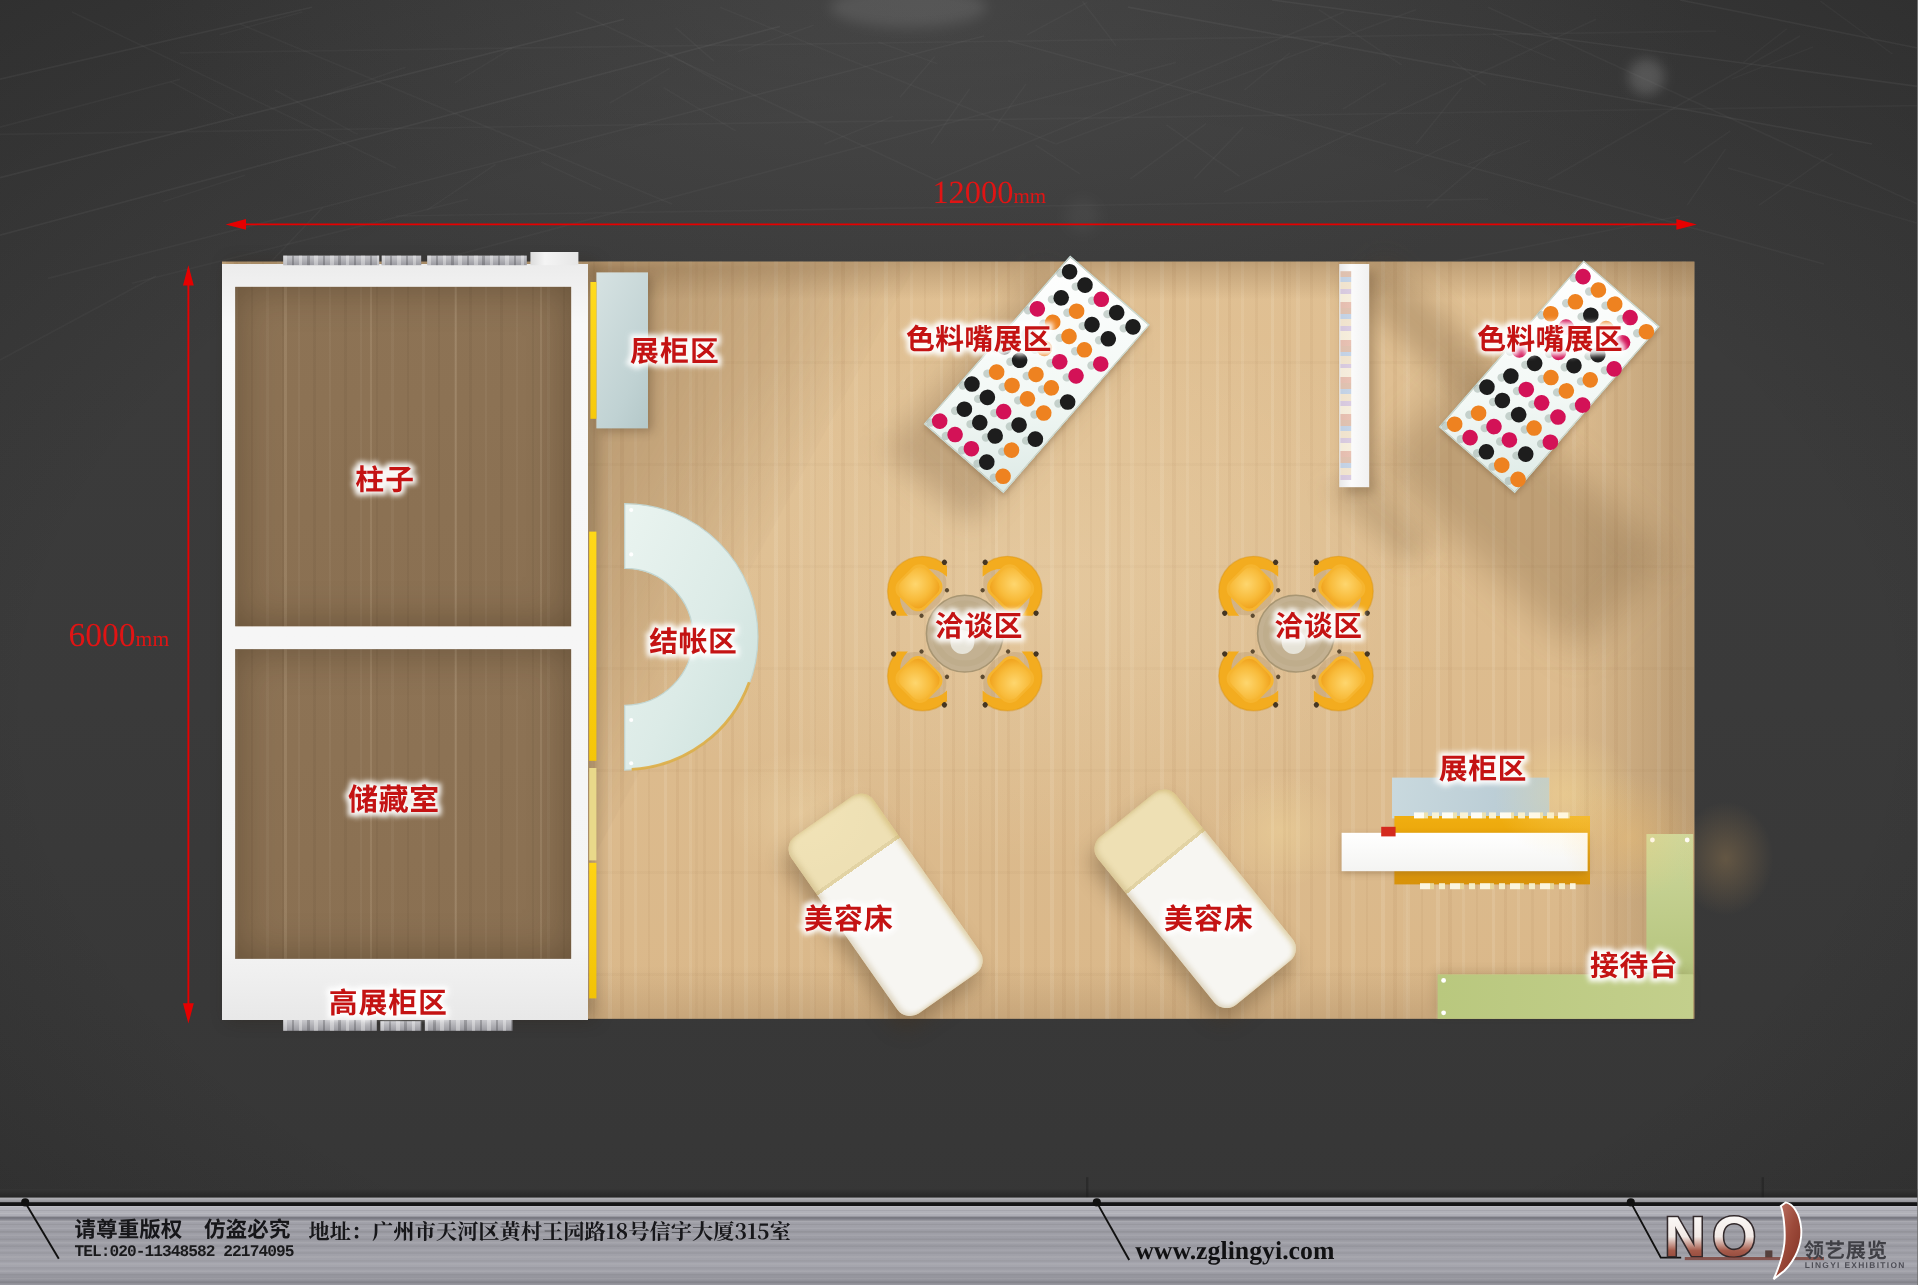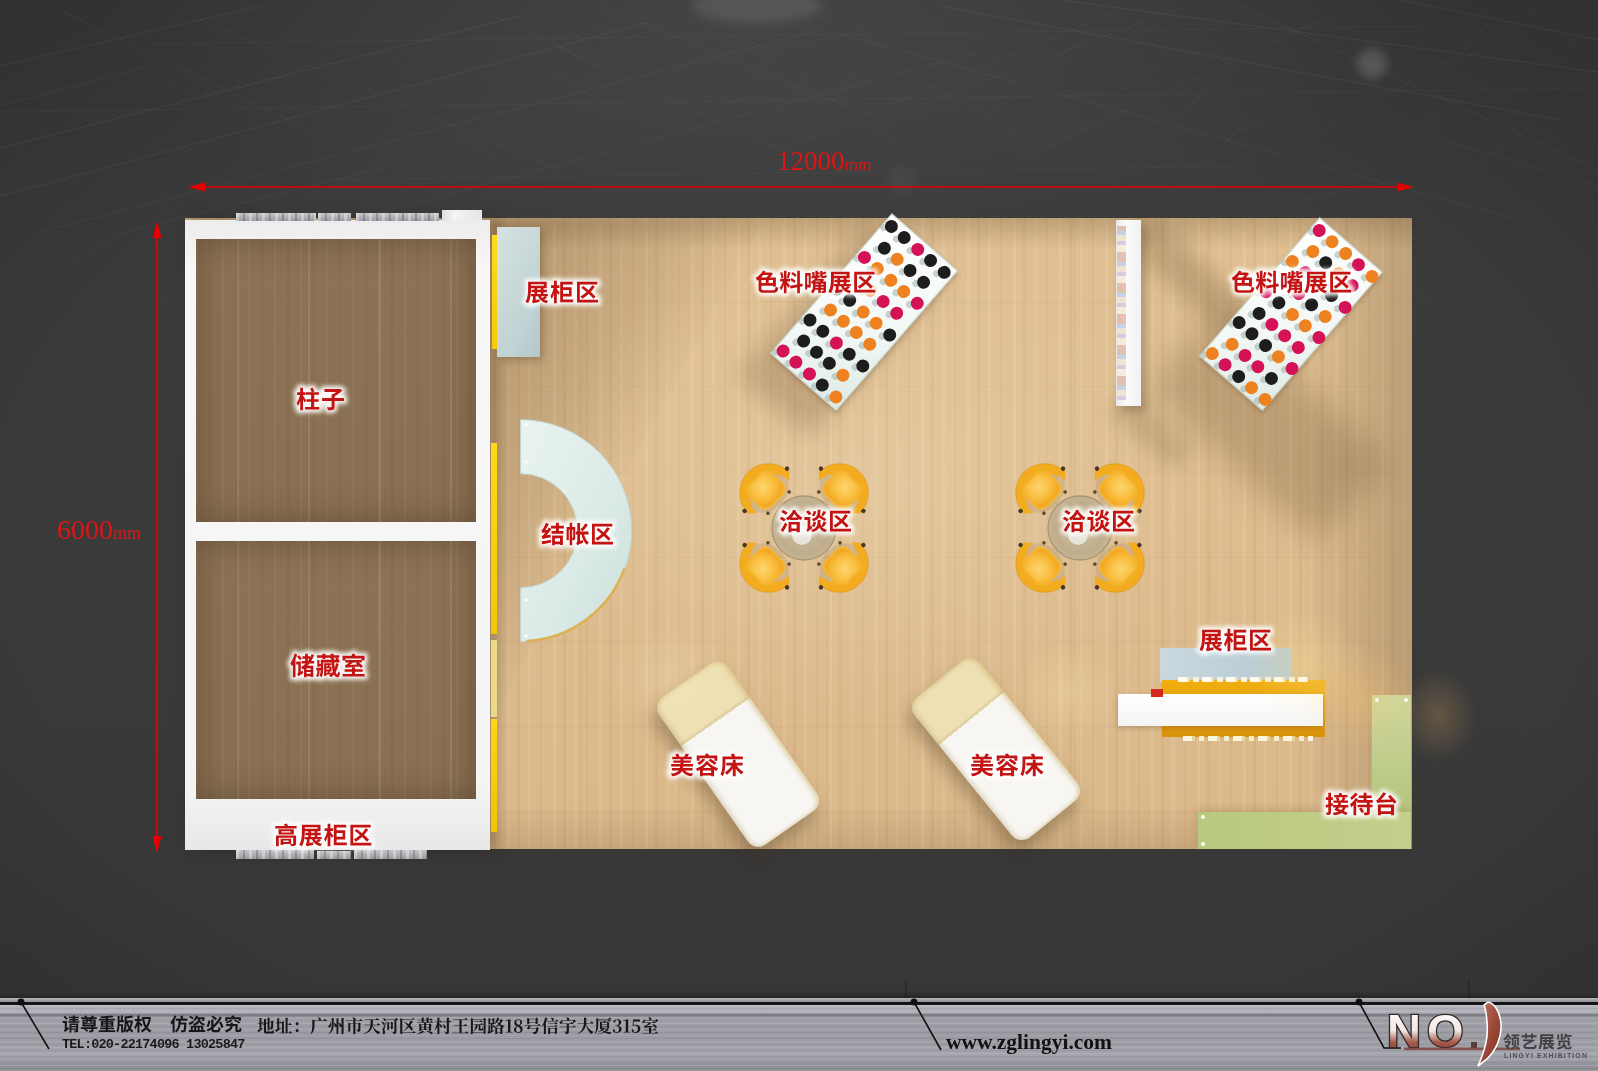--- a/index.html
+++ b/index.html
@@ -525,21 +525,21 @@
 <circle cx="914" cy="12" r="3.4" fill="#101010"></circle>
       <line x1="914" y1="12" x2="941" y2="60" stroke="#101010" stroke-width="1.6"></line>
 <circle cx="1359" cy="12" r="3.4" fill="#101010"></circle>
       <path d="M1359,12 L1384,58 L1401,58" stroke="#101010" stroke-width="1.6" fill="none"></path>
 </svg>
 
 <svg style="position:absolute;left:54.0px;top:1007.2px;overflow:visible" width="196" height="35">
       <path transform="translate(8.0,23.8)" d="M1.5 -13.7C2.4 -12.8 3.7 -11.6 4.3 -10.8L5.7 -12.3C5.1 -13.1 3.8 -14.2 2.8 -15.0ZM0.6 -9.7V-7.7H2.8V-2.1C2.8 -1.3 2.3 -0.6 1.9 -0.4C2.2 0.0 2.8 0.9 3.0 1.4C3.3 1.0 3.9 0.5 7.1 -2.1C6.9 -2.5 6.6 -3.3 6.4 -3.9L4.9 -2.7V-9.7ZM9.4 -3.5H14.1V-2.4H9.4ZM9.4 -4.9V-5.8H14.1V-4.9ZM10.7 -15.3V-14.1H6.8V-12.5H10.7V-11.8H7.3V-10.3H10.7V-9.6H6.2V-8.0H17.4V-9.6H12.9V-10.3H16.3V-11.8H12.9V-12.5H16.9V-14.1H12.9V-15.3ZM7.5 -7.3V1.6H9.4V-1.0H14.1V-0.5C14.1 -0.3 14.1 -0.2 13.8 -0.2C13.6 -0.2 12.7 -0.2 12.0 -0.2C12.2 0.3 12.5 1.1 12.6 1.6C13.8 1.6 14.7 1.6 15.4 1.3C16.0 1.0 16.2 0.5 16.2 -0.4V-7.3Z M29.9 -15.3C29.7 -14.8 29.3 -14.1 28.9 -13.5H24.6L25.2 -13.7C24.9 -14.2 24.4 -14.9 23.9 -15.4L22.1 -14.7C22.4 -14.3 22.8 -13.9 23.0 -13.5H19.1V-11.8H24.5V-11.2H20.5V-4.4H29.3V-3.6H18.8V-1.9H22.6L21.9 -1.2C22.9 -0.6 24.2 0.4 24.8 1.1L26.2 -0.3C25.7 -0.8 24.9 -1.4 24.1 -1.9H29.3V-0.6C29.3 -0.3 29.2 -0.3 29.0 -0.3C28.7 -0.3 27.7 -0.3 26.8 -0.3C27.1 0.2 27.4 1.0 27.5 1.6C28.8 1.6 29.8 1.6 30.5 1.3C31.3 1.0 31.5 0.5 31.5 -0.5V-1.9H35.3V-3.6H31.5V-4.4H33.7V-11.2H29.3V-11.8H34.8V-13.5H31.1L32.1 -14.7ZM27.5 -11.8V-11.2H26.3V-11.8ZM31.6 -6.3V-5.7H22.5V-6.3ZM31.6 -7.5H23.8C25.5 -8.0 26.1 -8.9 26.3 -9.9H27.5V-9.6C27.5 -8.4 27.9 -8.0 29.5 -8.0C29.9 -8.0 31.1 -8.0 31.4 -8.0H31.6ZM22.5 -7.5V-8.7C22.8 -8.4 23.2 -7.8 23.4 -7.5ZM29.3 -9.9H31.6V-9.3C31.6 -9.2 31.5 -9.1 31.2 -9.1C31.0 -9.1 30.0 -9.1 29.8 -9.1C29.4 -9.1 29.3 -9.2 29.3 -9.6ZM22.5 -9.9H24.5C24.3 -9.3 23.9 -8.9 22.5 -8.7Z M38.8 -9.7V-4.0H43.8V-3.2H38.2V-1.5H43.8V-0.6H36.8V1.1H53.2V-0.6H46.0V-1.5H52.1V-3.2H46.0V-4.0H51.4V-9.7H46.0V-10.4H53.1V-12.1H46.0V-13.0C48.0 -13.2 49.9 -13.4 51.4 -13.6L50.4 -15.3C47.4 -14.8 42.5 -14.5 38.3 -14.4C38.5 -14.0 38.7 -13.2 38.7 -12.7C40.3 -12.7 42.1 -12.8 43.8 -12.9V-12.1H36.9V-10.4H43.8V-9.7ZM40.9 -6.2H43.8V-5.4H40.9ZM46.0 -6.2H49.2V-5.4H46.0ZM40.9 -8.3H43.8V-7.5H40.9ZM46.0 -8.3H49.2V-7.5H46.0Z M55.6 -14.8V-7.8C55.6 -5.3 55.5 -1.8 54.4 0.4C54.9 0.6 55.6 1.3 55.9 1.7C57.0 0.0 57.3 -2.4 57.5 -4.7H59.1V1.6H61.1V-6.6H57.6L57.6 -7.8V-8.6H62.0V-10.5H60.8V-15.3H58.8V-10.5H57.6V-14.8ZM68.8 -8.4C68.5 -6.9 68.1 -5.6 67.5 -4.4C66.9 -5.6 66.5 -6.9 66.1 -8.4ZM62.6 -14.2V-8.2C62.6 -5.6 62.4 -1.8 61.1 0.6C61.6 0.8 62.4 1.4 62.8 1.8C63.1 1.3 63.4 0.7 63.6 0.1C64.0 0.5 64.5 1.2 64.7 1.7C65.8 1.1 66.8 0.3 67.6 -0.6C68.3 0.3 69.1 1.1 70.0 1.7C70.4 1.1 71.0 0.3 71.5 -0.0C70.5 -0.6 69.6 -1.4 68.8 -2.4C69.9 -4.4 70.7 -6.9 71.0 -10.1L69.8 -10.4L69.4 -10.3H64.6V-12.5C66.9 -12.6 69.4 -12.9 71.3 -13.3L70.1 -15.2C68.2 -14.7 65.2 -14.4 62.6 -14.2ZM66.4 -2.5C65.6 -1.5 64.7 -0.8 63.7 -0.2C64.4 -2.4 64.6 -5.1 64.6 -7.4C65.1 -5.6 65.6 -4.0 66.4 -2.5Z M86.7 -11.7C86.2 -9.2 85.4 -7.0 84.3 -5.2C83.3 -6.9 82.7 -9.1 82.2 -11.7ZM87.3 -13.8 86.9 -13.8H79.8V-11.7H80.7L80.2 -11.6C80.8 -8.1 81.6 -5.5 82.9 -3.3C81.7 -2.0 80.3 -0.9 78.6 -0.2C79.1 0.2 79.7 1.0 80.0 1.6C81.6 0.8 83.0 -0.3 84.2 -1.5C85.2 -0.3 86.4 0.7 87.9 1.7C88.3 1.0 88.9 0.3 89.5 -0.1C87.9 -1.1 86.6 -2.1 85.6 -3.3C87.3 -5.8 88.5 -9.1 89.0 -13.4L87.6 -13.9ZM75.4 -15.3V-11.7H72.7V-9.7H75.0C74.4 -7.5 73.4 -5.0 72.2 -3.6C72.5 -3.0 73.1 -2.0 73.4 -1.3C74.1 -2.4 74.8 -3.9 75.4 -5.6V1.6H77.5V-6.5C78.2 -5.6 78.9 -4.7 79.3 -4.0L80.6 -6.0C80.2 -6.5 78.2 -8.3 77.5 -8.8V-9.7H79.7V-11.7H77.5V-15.3Z M118.2 -14.9C118.5 -14.0 118.8 -12.9 119.0 -12.2H113.8V-10.1H116.5C116.4 -6.0 116.1 -2.2 112.8 0.1C113.4 0.4 114.0 1.1 114.4 1.6C117.1 -0.3 118.1 -3.1 118.5 -6.2H122.1C122.0 -2.6 121.8 -1.1 121.4 -0.7C121.2 -0.5 121.0 -0.5 120.7 -0.5C120.3 -0.5 119.4 -0.5 118.5 -0.6C118.9 -0.0 119.1 0.8 119.2 1.4C120.2 1.5 121.2 1.5 121.7 1.4C122.4 1.3 122.9 1.1 123.4 0.6C123.9 -0.1 124.2 -2.1 124.4 -7.3C124.4 -7.6 124.5 -8.2 124.5 -8.2H118.7L118.9 -10.1H125.4V-12.2H119.4L121.3 -12.7C121.1 -13.4 120.7 -14.6 120.3 -15.4ZM112.4 -15.3C111.5 -12.8 109.9 -10.2 108.3 -8.6C108.7 -8.0 109.3 -6.8 109.5 -6.3C109.9 -6.7 110.2 -7.1 110.6 -7.5V1.6H112.6V-10.8C113.3 -12.0 113.9 -13.4 114.4 -14.7Z M127.1 -13.2C128.2 -12.8 129.8 -12.0 130.5 -11.4L131.7 -13.2C130.9 -13.7 129.3 -14.4 128.2 -14.8ZM126.6 -7.6 127.5 -5.5C128.9 -6.3 130.5 -7.4 131.9 -8.4L131.3 -10.2C129.6 -9.2 127.8 -8.2 126.6 -7.6ZM128.8 -5.1V-0.7H126.8V1.3H143.2V-0.7H141.3V-5.1H132.3C135.0 -5.9 136.5 -7.1 137.3 -8.6C138.3 -6.9 139.7 -5.7 142.1 -5.2C142.3 -5.7 142.9 -6.6 143.3 -7.0C140.4 -7.4 139.0 -8.7 138.2 -10.9L138.4 -11.7H140.3C140.1 -11.1 139.9 -10.4 139.7 -10.0L141.6 -9.5C142.1 -10.5 142.7 -11.9 143.1 -13.2L141.4 -13.6L141.1 -13.5H135.5C135.7 -13.9 135.9 -14.3 136.0 -14.8L133.9 -15.3C133.3 -13.6 132.3 -11.8 131.2 -10.7C131.7 -10.4 132.6 -9.8 133.0 -9.4C133.5 -10.0 134.1 -10.8 134.6 -11.7H136.2C135.8 -9.6 134.7 -7.8 130.8 -6.9C131.3 -6.5 131.8 -5.7 132.0 -5.1ZM130.8 -0.7V-3.4H132.2V-0.7ZM134.2 -0.7V-3.4H135.7V-0.7ZM137.6 -0.7V-3.4H139.2V-0.7Z M149.4 -13.8C150.8 -12.8 152.7 -11.4 153.7 -10.5L155.1 -12.2C154.1 -13.0 152.2 -14.4 150.8 -15.3ZM146.3 -10.4C146.0 -8.3 145.3 -6.0 144.4 -4.4L146.5 -3.7C147.4 -5.2 148.0 -7.8 148.4 -9.9ZM156.9 -8.3C158.0 -6.6 159.1 -4.3 159.5 -2.8L161.6 -3.8C161.1 -5.3 160.0 -7.5 158.8 -9.2ZM157.8 -14.2C156.4 -11.3 154.2 -8.3 151.5 -5.8V-11.2H149.2V-3.8C147.7 -2.7 146.1 -1.7 144.4 -1.0C144.9 -0.5 145.5 0.2 145.9 0.7C147.0 0.2 148.1 -0.5 149.2 -1.2C149.3 0.8 150.1 1.4 152.3 1.4C152.8 1.4 154.9 1.4 155.5 1.4C157.7 1.4 158.3 0.3 158.6 -2.9C158.0 -3.1 157.0 -3.5 156.5 -3.8C156.4 -1.3 156.2 -0.8 155.3 -0.8C154.8 -0.8 153.0 -0.8 152.6 -0.8C151.6 -0.8 151.5 -0.9 151.5 -1.8V-2.9C155.1 -5.9 157.9 -9.6 159.9 -13.4Z M168.7 -11.3C167.2 -10.2 165.2 -9.3 163.5 -8.8L164.9 -7.2C166.7 -7.9 168.9 -9.1 170.4 -10.3ZM171.8 -10.2C173.5 -9.4 175.8 -8.1 176.9 -7.2L178.5 -8.5C177.2 -9.4 174.9 -10.6 173.2 -11.4ZM168.6 -8.2V-6.7H164.2V-4.7H168.5C168.2 -3.1 166.9 -1.4 162.7 -0.2C163.2 0.2 163.9 1.0 164.2 1.6C169.2 0.2 170.5 -2.3 170.7 -4.7H173.4V-1.4C173.4 0.7 173.9 1.3 175.6 1.3C176.0 1.3 176.9 1.3 177.2 1.3C178.8 1.3 179.3 0.5 179.5 -2.4C178.9 -2.6 178.0 -3.0 177.6 -3.3C177.5 -1.1 177.4 -0.7 177.0 -0.7C176.8 -0.7 176.2 -0.7 176.0 -0.7C175.6 -0.7 175.6 -0.8 175.6 -1.4V-6.7H170.8V-8.2ZM169.3 -14.9C169.5 -14.5 169.7 -14.0 169.8 -13.5H163.2V-9.9H165.3V-11.6H176.6V-10.1H178.9V-13.5H172.5C172.3 -14.1 171.9 -14.9 171.6 -15.5Z" fill="#17171a"></path>
     </svg>
 
-<div class="abs" style="left:62px;top:1037px;font-family:'Liberation Mono',monospace;font-weight:bold;font-size:13.5px;letter-spacing:-0.8px;color:#1a1a1c">TEL:020-22174096 13025847</div>
+<div class="abs" style="left:62px;top:1037px;font-family:'Liberation Mono',monospace;font-weight:bold;font-size:13.5px;letter-spacing:-0.8px;color:#1a1a1c">TEL:020-11348582 22174095</div>
 
 <svg style="position:absolute;left:249.0px;top:1008.9px;overflow:visible" width="418" height="34">
       <path transform="translate(8.0,23.6)" d="M13.9 -11.0 12.5 -10.5V-14.2C13.0 -14.3 13.1 -14.5 13.1 -14.7L10.6 -15.0V-9.8L9.0 -9.2V-12.8C9.5 -12.8 9.6 -13.0 9.6 -13.3L7.0 -13.5V-8.5L5.0 -7.7L5.3 -7.3L7.0 -7.9V-1.1C7.0 0.6 7.8 1.0 10.0 1.0H12.4C16.4 1.0 17.3 0.6 17.3 -0.4C17.3 -0.8 17.1 -1.0 16.4 -1.2L16.4 -3.8H16.2C15.8 -2.5 15.4 -1.6 15.2 -1.3C15.0 -1.1 14.9 -1.1 14.6 -1.0C14.2 -1.0 13.5 -1.0 12.6 -1.0H10.2C9.3 -1.0 9.0 -1.2 9.0 -1.7V-8.7L10.6 -9.2V-2.0H10.9C11.6 -2.0 12.5 -2.4 12.5 -2.6V-4.9C12.9 -4.7 13.1 -4.6 13.2 -4.3C13.4 -4.1 13.4 -3.6 13.4 -3.0C14.2 -3.0 14.8 -3.2 15.3 -3.6C16.0 -4.2 16.2 -5.5 16.2 -10.2C16.6 -10.3 16.8 -10.4 16.9 -10.5L15.1 -12.0L14.1 -11.0ZM12.5 -9.9 14.2 -10.5C14.2 -6.9 14.1 -5.5 13.8 -5.2C13.7 -5.1 13.6 -5.1 13.4 -5.1C13.2 -5.1 12.8 -5.1 12.5 -5.1ZM0.4 -2.5 1.4 -0.1C1.6 -0.2 1.8 -0.4 1.8 -0.6C4.1 -2.2 5.7 -3.5 6.7 -4.5L6.7 -4.6L4.4 -3.8V-9.0H6.5C6.7 -9.0 6.9 -9.1 7.0 -9.3C6.4 -10.0 5.4 -11.0 5.4 -11.0L4.5 -9.5H4.4V-13.9C4.9 -14.0 5.0 -14.1 5.1 -14.4L2.5 -14.6V-9.5H0.6L0.7 -9.0H2.5V-3.1C1.6 -2.8 0.8 -2.6 0.4 -2.5Z M24.9 -11.2V0.2H22.4L22.5 0.7H34.7C35.0 0.7 35.2 0.6 35.2 0.4C34.4 -0.4 33.1 -1.5 33.1 -1.5L31.9 0.2H30.6V-7.7H34.3C34.5 -7.7 34.7 -7.8 34.8 -8.0C34.1 -8.7 32.8 -9.9 32.8 -9.9L31.7 -8.2H30.6V-14.0C31.1 -14.1 31.2 -14.3 31.3 -14.5L28.6 -14.8V0.2H26.9V-10.5C27.4 -10.6 27.5 -10.7 27.5 -11.0ZM18.0 -2.7 19.2 -0.4C19.4 -0.5 19.5 -0.7 19.6 -0.9C22.0 -2.5 23.6 -3.7 24.7 -4.6L24.6 -4.7L22.2 -4.0V-9.3H24.4C24.6 -9.3 24.8 -9.4 24.9 -9.6C24.3 -10.2 23.3 -11.3 23.3 -11.3L22.4 -9.8H22.2V-13.7C22.7 -13.8 22.8 -13.9 22.9 -14.2L20.2 -14.4V-9.8H18.3L18.4 -9.3H20.2V-3.4Z M40.1 -0.5C41.0 -0.5 41.7 -1.2 41.7 -2.0C41.7 -2.8 41.0 -3.6 40.1 -3.6C39.2 -3.6 38.6 -2.8 38.6 -2.0C38.6 -1.2 39.2 -0.5 40.1 -0.5ZM40.1 -7.3C41.0 -7.3 41.7 -8.0 41.7 -8.8C41.7 -9.7 41.0 -10.4 40.1 -10.4C39.2 -10.4 38.6 -9.7 38.6 -8.8C38.6 -8.0 39.2 -7.3 40.1 -7.3Z M67.8 -13.8 66.6 -12.1H63.4C64.5 -12.5 64.6 -14.7 60.8 -15.1L60.7 -15.0C61.3 -14.3 62.0 -13.2 62.2 -12.3C62.3 -12.2 62.4 -12.1 62.6 -12.1H57.9L55.3 -13.0V-7.5C55.3 -4.5 55.2 -1.2 53.5 1.5L53.7 1.6C57.3 -0.8 57.5 -4.6 57.5 -7.6V-11.6H69.5C69.8 -11.6 69.9 -11.7 70.0 -11.9C69.2 -12.6 67.8 -13.8 67.8 -13.8Z M74.7 -14.5V-7.5C74.7 -4.1 74.1 -0.9 71.5 1.4L71.7 1.6C75.6 -0.3 76.6 -3.8 76.7 -7.5V-13.8C77.1 -13.8 77.3 -14.0 77.3 -14.3ZM73.2 -10.7C73.3 -9.1 72.6 -7.6 71.9 -7.1C71.3 -6.7 71.1 -6.1 71.4 -5.5C71.8 -4.8 72.8 -4.8 73.3 -5.5C74.1 -6.3 74.6 -8.1 73.4 -10.7ZM81.6 -10.0 81.4 -9.9V-13.5C81.9 -13.6 82.1 -13.8 82.1 -14.0L79.5 -14.3V-7.6C79.2 -8.4 78.4 -9.3 76.9 -9.9L76.7 -9.9C77.2 -8.8 77.7 -7.3 77.6 -6.0C78.4 -5.3 79.1 -5.5 79.5 -6.2V1.3H79.8C80.6 1.3 81.4 0.8 81.4 0.6V-9.8C82.1 -8.7 82.6 -7.2 82.6 -5.9C83.4 -5.1 84.3 -5.5 84.5 -6.3V1.6H84.9C85.7 1.6 86.6 1.1 86.6 0.8V-13.8C87.0 -13.8 87.2 -14.0 87.2 -14.3L84.5 -14.5V-7.2C84.3 -8.1 83.5 -9.2 81.6 -10.0Z M95.4 -15.1 95.2 -15.0C95.8 -14.3 96.5 -13.3 96.7 -12.4C98.8 -11.1 100.5 -15.0 95.4 -15.1ZM103.5 -13.6 102.3 -12.0H89.1L89.2 -11.5H96.3V-9.2H93.5L91.3 -10.1V-0.9H91.6C92.4 -0.9 93.3 -1.3 93.3 -1.6V-8.7H96.3V1.6H96.7C97.8 1.6 98.4 1.2 98.4 1.0V-8.7H101.3V-3.3C101.3 -3.1 101.2 -3.0 101.0 -3.0C100.6 -3.0 99.1 -3.1 99.1 -3.1V-2.8C99.9 -2.7 100.2 -2.4 100.5 -2.2C100.7 -1.8 100.8 -1.4 100.8 -0.7C103.1 -0.9 103.4 -1.7 103.4 -3.1V-8.3C103.8 -8.4 104.0 -8.5 104.2 -8.7L102.1 -10.2L101.2 -9.2H98.4V-11.5H105.2C105.5 -11.5 105.7 -11.6 105.7 -11.8C104.9 -12.5 103.5 -13.6 103.5 -13.6Z M121.1 -9.5 119.8 -7.9H115.7C115.9 -9.3 115.9 -10.9 115.9 -12.6H121.7C122.0 -12.6 122.1 -12.7 122.2 -12.9C121.4 -13.6 120.0 -14.6 120.0 -14.6L118.8 -13.1H108.2L108.4 -12.6H113.6C113.6 -10.9 113.6 -9.4 113.4 -7.9H107.2L107.4 -7.4H113.4C113.0 -3.9 111.6 -1.0 106.7 1.3L106.9 1.6C113.0 -0.4 114.9 -3.2 115.6 -6.9C116.1 -4.0 117.6 -0.5 121.6 1.6C121.8 0.4 122.4 -0.1 123.5 -0.4L123.5 -0.6C118.6 -2.1 116.5 -4.7 115.8 -7.4H122.8C123.0 -7.4 123.2 -7.5 123.3 -7.7C122.4 -8.4 121.1 -9.5 121.1 -9.5Z M125.6 -14.7 125.5 -14.5C126.2 -13.9 127.0 -12.9 127.3 -11.9C129.2 -10.9 130.5 -14.5 125.6 -14.7ZM124.5 -10.8 124.4 -10.7C125.0 -10.1 125.7 -9.1 125.9 -8.2C127.7 -7.0 129.2 -10.5 124.5 -10.8ZM125.4 -3.7C125.2 -3.7 124.6 -3.7 124.6 -3.7V-3.3C125.0 -3.3 125.3 -3.2 125.5 -3.1C125.9 -2.8 126.0 -1.2 125.7 0.6C125.8 1.3 126.2 1.6 126.6 1.6C127.5 1.6 128.1 1.0 128.1 0.1C128.2 -1.5 127.5 -2.1 127.4 -3.0C127.4 -3.5 127.5 -4.1 127.7 -4.7C127.9 -5.6 129.1 -9.3 129.7 -11.4L129.4 -11.5C126.3 -4.7 126.3 -4.7 126.0 -4.1C125.7 -3.7 125.7 -3.7 125.4 -3.7ZM129.4 -13.2 129.5 -12.7H137.4V-1.1C137.4 -0.8 137.3 -0.7 137.0 -0.7C136.5 -0.7 134.1 -0.9 134.1 -0.9V-0.6C135.2 -0.5 135.7 -0.2 136.0 0.1C136.4 0.4 136.5 0.9 136.6 1.6C139.1 1.4 139.4 0.4 139.4 -1.0V-12.7H140.8C141.0 -12.7 141.2 -12.8 141.3 -13.0C140.5 -13.7 139.2 -14.8 139.2 -14.8L138.0 -13.2ZM132.1 -9.4H134.0V-5.4H132.1ZM130.3 -9.9V-2.7H130.6C131.5 -2.7 132.1 -3.1 132.1 -3.2V-4.8H134.0V-3.4H134.3C134.9 -3.4 135.8 -3.8 135.8 -3.9V-9.2C136.1 -9.2 136.3 -9.4 136.4 -9.5L134.6 -10.8L133.8 -9.9H132.3L130.3 -10.7Z M156.1 -14.9 155.1 -13.5H145.6L143.2 -14.3V-0.2C143.1 -0.0 142.8 0.2 142.7 0.3L144.8 1.6L145.5 0.5H158.3C158.5 0.5 158.7 0.4 158.8 0.2C158.0 -0.5 156.6 -1.6 156.6 -1.6L155.4 0.0H145.3V-13.0H157.5C157.8 -13.0 158.0 -13.0 158.0 -13.2C157.3 -13.9 156.1 -14.9 156.1 -14.9ZM156.2 -10.9 153.5 -12.1C153.0 -10.8 152.4 -9.5 151.7 -8.3C150.5 -9.2 149.0 -10.0 147.1 -10.8L146.8 -10.7C148.1 -9.6 149.5 -8.2 150.8 -6.7C149.4 -4.7 147.8 -3.0 146.2 -1.8L146.4 -1.6C148.4 -2.6 150.3 -3.8 151.9 -5.4C152.7 -4.4 153.5 -3.4 154.0 -2.4C155.9 -1.3 157.0 -3.9 153.3 -7.1C154.1 -8.1 154.8 -9.3 155.5 -10.6C155.9 -10.5 156.1 -10.7 156.2 -10.9Z M169.2 -1.6 169.1 -1.3C171.4 -0.6 172.8 0.4 173.6 1.2C175.4 2.7 178.8 -1.2 169.2 -1.6ZM165.5 -2.0C164.4 -0.9 162.0 0.6 159.8 1.4L159.9 1.6C162.5 1.3 165.1 0.5 166.8 -0.3C167.3 -0.1 167.7 -0.2 167.8 -0.4ZM172.0 -7.7V-5.7H169.1V-7.7ZM169.5 -15.0V-12.9H166.7V-14.3C167.2 -14.4 167.3 -14.5 167.4 -14.8L164.7 -15.0V-12.9H161.0L161.2 -12.4H164.7V-10.3H159.9L160.1 -9.8H167.1V-8.2H164.5L162.3 -9.1V-1.4H162.6C163.5 -1.4 164.4 -1.9 164.4 -2.1V-2.5H172.0V-1.8H172.4C173.1 -1.8 174.1 -2.1 174.1 -2.2V-7.4C174.5 -7.5 174.7 -7.6 174.9 -7.7L172.8 -9.3L171.8 -8.2H169.1V-9.8H176.0C176.3 -9.8 176.5 -9.8 176.5 -10.0C175.7 -10.7 174.4 -11.8 174.4 -11.8L173.2 -10.3H171.6V-12.4H175.2C175.4 -12.4 175.7 -12.5 175.7 -12.7C174.9 -13.3 173.6 -14.3 173.6 -14.3L172.5 -12.9H171.6V-14.3C172.1 -14.4 172.2 -14.5 172.2 -14.8ZM164.4 -3.0V-5.2H167.1V-3.0ZM164.4 -5.7V-7.7H167.1V-5.7ZM172.0 -3.0H169.1V-5.2H172.0ZM166.7 -10.3V-12.4H169.5V-10.3Z M185.6 -8.6 185.5 -8.5C186.2 -7.4 186.8 -5.8 186.9 -4.5C188.7 -2.8 190.6 -6.7 185.6 -8.6ZM185.6 -10.8 185.7 -10.3H189.8V-1.1C189.8 -0.8 189.7 -0.7 189.4 -0.7C188.9 -0.7 186.5 -0.9 186.5 -0.9V-0.6C187.6 -0.5 188.1 -0.2 188.5 0.1C188.8 0.4 188.9 0.9 189.0 1.6C191.5 1.3 191.9 0.5 191.9 -0.9V-10.3H194.0C194.2 -10.3 194.4 -10.4 194.5 -10.5C193.9 -11.2 192.9 -12.2 192.9 -12.2L192.0 -10.8H191.9V-14.1C192.3 -14.2 192.5 -14.4 192.5 -14.6L189.8 -14.9V-10.8ZM180.4 -15.0V-10.8H177.7L177.8 -10.3H180.2C179.7 -7.5 178.8 -4.7 177.4 -2.6L177.6 -2.4C178.7 -3.3 179.7 -4.4 180.4 -5.6V1.6H180.8C181.6 1.6 182.4 1.2 182.4 1.0V-8.2C182.9 -7.4 183.3 -6.4 183.3 -5.4C184.9 -4.0 186.8 -7.2 182.4 -8.6V-10.3H185.0C185.2 -10.3 185.4 -10.4 185.5 -10.5C184.8 -11.2 183.7 -12.2 183.7 -12.2L182.8 -10.8H182.4V-14.2C182.9 -14.3 183.0 -14.5 183.1 -14.7Z M195.4 0.2 195.6 0.7H211.3C211.6 0.7 211.7 0.6 211.8 0.4C210.9 -0.3 209.5 -1.4 209.5 -1.4L208.2 0.2H204.6V-6.5H209.9C210.1 -6.5 210.3 -6.5 210.4 -6.7C209.5 -7.5 208.2 -8.5 208.2 -8.5L207.0 -7.0H204.6V-12.8H210.5C210.8 -12.8 210.9 -12.9 211.0 -13.1C210.1 -13.8 208.7 -14.9 208.7 -14.9L207.5 -13.3H196.2L196.3 -12.8H202.4V-7.0H196.8L197.0 -6.5H202.4V0.2Z M217.1 -11.1 217.2 -10.6H225.1C225.4 -10.6 225.6 -10.7 225.6 -10.9C224.9 -11.5 223.7 -12.4 223.7 -12.4L222.6 -11.1ZM213.9 -13.7V1.6H214.2C215.1 1.6 215.9 1.0 215.9 0.8V0.2H226.6V1.4H226.9C227.6 1.4 228.6 0.9 228.6 0.7V-12.9C228.9 -12.9 229.2 -13.1 229.3 -13.2L227.4 -14.8L226.4 -13.7H216.1L213.9 -14.6ZM226.6 -0.3H215.9V-13.2H226.6ZM216.3 -8.3 216.5 -7.8H218.6C218.6 -5.2 218.3 -3.2 216.1 -1.6L216.2 -1.4C219.4 -2.6 220.5 -4.7 220.7 -7.8H221.6V-3.5C221.6 -2.4 221.7 -2.0 223.1 -2.0H224.0C225.7 -2.0 226.3 -2.4 226.3 -3.1C226.3 -3.4 226.2 -3.6 225.8 -3.8L225.7 -5.8H225.5C225.3 -4.9 225.0 -4.1 224.9 -3.9C224.8 -3.8 224.8 -3.7 224.6 -3.7C224.5 -3.7 224.3 -3.7 224.2 -3.7H223.7C223.4 -3.7 223.4 -3.8 223.4 -4.0V-7.8H225.8C226.1 -7.8 226.3 -7.9 226.3 -8.1C225.6 -8.7 224.4 -9.7 224.4 -9.7L223.3 -8.3Z M240.2 -15.0C239.6 -12.4 238.4 -10.0 237.1 -8.5L237.3 -8.3C238.3 -8.9 239.3 -9.6 240.1 -10.6C240.4 -9.8 240.8 -9.1 241.3 -8.4C240.0 -6.9 238.3 -5.6 236.4 -4.7L236.5 -4.5C237.1 -4.6 237.7 -4.8 238.3 -5.1V1.6H238.6C239.6 1.6 240.2 1.2 240.2 1.1V0.3H243.3V1.5H243.7C244.7 1.5 245.4 1.2 245.4 1.1V-4.1C245.8 -4.1 245.9 -4.2 246.1 -4.4L244.9 -5.3C245.3 -5.1 245.7 -4.9 246.1 -4.8C246.2 -5.8 246.6 -6.4 247.5 -6.6L247.5 -6.8C245.8 -7.2 244.4 -7.7 243.2 -8.4C244.2 -9.4 244.9 -10.6 245.5 -11.9C245.9 -11.9 246.1 -11.9 246.2 -12.1L244.4 -13.7L243.4 -12.7H241.5C241.7 -13.0 241.9 -13.4 242.1 -13.8C242.5 -13.8 242.7 -14.0 242.8 -14.2ZM240.2 -0.2V-4.2H243.3V-0.2ZM243.4 -12.2C243.0 -11.2 242.5 -10.2 241.9 -9.3C241.3 -9.8 240.8 -10.4 240.4 -11.0C240.7 -11.4 241.0 -11.8 241.2 -12.2ZM242.1 -7.3C242.7 -6.7 243.4 -6.2 244.1 -5.7L243.3 -4.7H240.4L238.8 -5.3C240.1 -5.9 241.2 -6.6 242.1 -7.3ZM235.5 -13.2V-9.5H233.2V-13.2ZM231.4 -13.7V-8.2H231.7C232.6 -8.2 233.2 -8.6 233.2 -8.7V-9.0H233.7V-1.4L232.9 -1.3V-6.8C233.2 -6.8 233.3 -7.0 233.3 -7.1L231.4 -7.3V-1.0L230.4 -0.8L231.2 1.4C231.4 1.3 231.6 1.2 231.7 0.9C234.7 -0.4 236.8 -1.5 238.2 -2.2L238.2 -2.4L235.5 -1.8V-5.6H237.7C238.0 -5.6 238.1 -5.7 238.2 -5.9C237.6 -6.5 236.6 -7.5 236.6 -7.5L235.7 -6.1H235.5V-8.4H235.8C236.3 -8.4 237.3 -8.8 237.3 -8.9V-12.9C237.6 -13.0 237.9 -13.2 238.0 -13.3L236.1 -14.7L235.3 -13.7H233.4L231.4 -14.5Z M248.8 0.0 255.4 0.0V-0.5L253.4 -0.8C253.4 -1.9 253.4 -3.1 253.4 -4.2V-10.3L253.5 -13.1L253.2 -13.3L248.8 -12.3V-11.7L251.0 -12.0V-4.2L251.0 -0.8L248.8 -0.5Z M261.1 0.3C264.0 0.3 265.6 -1.2 265.6 -3.4C265.6 -5.0 264.7 -6.2 262.5 -7.3C264.4 -8.1 265.1 -9.2 265.1 -10.4C265.1 -12.0 263.9 -13.4 261.4 -13.4C259.1 -13.4 257.3 -12.0 257.3 -9.9C257.3 -8.3 258.2 -7.0 259.9 -6.1C258.0 -5.4 257.0 -4.3 257.0 -2.8C257.0 -1.0 258.4 0.3 261.1 0.3ZM262.1 -7.5C259.8 -8.5 259.3 -9.6 259.3 -10.7C259.3 -12.0 260.3 -12.8 261.3 -12.8C262.6 -12.8 263.3 -11.8 263.3 -10.4C263.3 -9.2 262.9 -8.3 262.1 -7.5ZM260.4 -6.0C262.8 -4.9 263.5 -3.8 263.5 -2.5C263.5 -1.2 262.7 -0.3 261.3 -0.3C259.8 -0.3 259.0 -1.2 259.0 -3.1C259.0 -4.3 259.4 -5.1 260.4 -6.0Z M281.8 -8.9 280.7 -7.4H267.2L267.3 -6.9H271.4C271.1 -6.3 270.8 -5.4 270.5 -4.8C270.2 -4.7 269.9 -4.5 269.7 -4.3L271.7 -3.1L272.5 -4.0H279.2C279.0 -2.3 278.5 -1.0 278.0 -0.7C277.9 -0.6 277.7 -0.5 277.4 -0.5C276.9 -0.5 275.3 -0.7 274.2 -0.7L274.2 -0.5C275.1 -0.4 276.0 -0.1 276.4 0.2C276.7 0.5 276.8 1.0 276.8 1.6C278.0 1.6 278.7 1.4 279.3 1.0C280.3 0.4 281.0 -1.3 281.3 -3.6C281.7 -3.7 281.9 -3.8 282.0 -3.9L280.2 -5.5L279.1 -4.5H272.6C272.9 -5.2 273.4 -6.2 273.7 -6.9H283.3C283.5 -6.9 283.7 -7.0 283.8 -7.2C283.0 -7.9 281.8 -8.9 281.8 -8.9ZM272.3 -8.8V-9.5H278.6V-8.5H279.0C279.6 -8.5 280.7 -8.9 280.7 -9.0V-13.1C281.1 -13.2 281.3 -13.3 281.4 -13.5L279.4 -15.0L278.4 -13.9H272.4L270.2 -14.8V-8.1H270.5C271.4 -8.1 272.3 -8.6 272.3 -8.8ZM278.6 -13.4V-10.0H272.3V-13.4Z M293.7 -15.2 293.5 -15.0C294.2 -14.4 294.9 -13.2 295.0 -12.2C296.9 -10.8 298.7 -14.7 293.7 -15.2ZM298.7 -8.1 297.7 -6.7H291.0L291.2 -6.2H300.0C300.3 -6.2 300.4 -6.3 300.5 -6.5C299.8 -7.1 298.7 -8.1 298.7 -8.1ZM298.7 -10.6 297.7 -9.2H290.9L291.1 -8.7H300.0C300.3 -8.7 300.5 -8.8 300.5 -9.0C299.8 -9.7 298.7 -10.6 298.7 -10.6ZM299.7 -13.2 298.6 -11.7H289.8L289.9 -11.2H301.2C301.4 -11.2 301.6 -11.3 301.6 -11.5C300.9 -12.2 299.7 -13.2 299.7 -13.2ZM289.5 -9.8 288.7 -10.1C289.3 -11.3 289.8 -12.5 290.3 -13.9C290.7 -13.9 290.9 -14.0 291.0 -14.2L288.1 -15.1C287.4 -11.6 286.0 -7.9 284.6 -5.6L284.8 -5.5C285.6 -6.1 286.2 -6.8 286.9 -7.5V1.6H287.3C288.1 1.6 288.9 1.1 288.9 1.0V-9.5C289.3 -9.6 289.4 -9.7 289.5 -9.8ZM293.2 0.9V0.1H297.9V1.3H298.2C298.9 1.3 299.9 0.9 299.9 0.8V-3.6C300.3 -3.6 300.5 -3.8 300.7 -3.9L298.7 -5.5L297.7 -4.4H293.3L291.2 -5.3V1.6H291.5C292.3 1.6 293.2 1.1 293.2 0.9ZM297.9 -3.9V-0.4H293.2V-3.9Z M309.2 -15.0 309.1 -14.9C309.8 -14.3 310.3 -13.3 310.3 -12.4C312.4 -10.9 314.4 -15.0 309.2 -15.0ZM316.9 -7.2 315.8 -5.8H311.9V-8.7H315.9C316.1 -8.7 316.3 -8.8 316.4 -9.0L316.1 -9.2C316.9 -9.7 317.9 -10.5 318.4 -11.1C318.8 -11.1 319.0 -11.2 319.1 -11.3L317.2 -13.2L316.1 -12.0H305.3C305.2 -12.4 305.1 -12.7 305.0 -13.1H304.7C304.8 -12.2 304.0 -11.4 303.4 -11.0C302.8 -10.7 302.4 -10.2 302.6 -9.5C302.8 -8.7 303.9 -8.5 304.5 -8.9C305.1 -9.3 305.5 -10.2 305.4 -11.5H316.2C316.2 -10.9 316.0 -10.0 315.9 -9.4C315.2 -10.0 314.3 -10.6 314.3 -10.6L313.2 -9.2H305.3L305.4 -8.7H309.7V-5.8H302.8L302.9 -5.3H309.7V-1.1C309.7 -0.9 309.6 -0.8 309.3 -0.8C308.8 -0.8 306.6 -0.9 306.6 -0.9V-0.7C307.7 -0.5 308.1 -0.3 308.5 0.0C308.8 0.4 308.9 0.9 309.0 1.6C311.5 1.4 311.9 0.4 311.9 -1.1V-5.3H318.4C318.7 -5.3 318.9 -5.4 318.9 -5.6C318.2 -6.2 316.9 -7.2 316.9 -7.2Z M327.0 -15.0C327.0 -13.1 327.0 -11.3 326.9 -9.7H320.4L320.5 -9.2H326.9C326.5 -5.2 325.1 -1.6 320.2 1.3L320.3 1.6C326.8 -0.9 328.5 -4.5 329.1 -8.7C329.6 -5.2 330.9 -0.9 335.0 1.6C335.2 0.4 335.8 -0.2 336.9 -0.5L337.0 -0.7C332.0 -2.7 329.9 -5.9 329.3 -9.2H336.3C336.5 -9.2 336.7 -9.3 336.8 -9.5C335.9 -10.2 334.5 -11.3 334.5 -11.3L333.2 -9.7H329.2C329.3 -11.1 329.3 -12.6 329.3 -14.2C329.8 -14.2 329.9 -14.4 330.0 -14.7Z M350.1 -7.8V-6.5H344.9V-7.8ZM350.1 -8.3H344.9V-9.5H350.1ZM350.1 -6.0V-4.8H344.9V-6.0ZM347.0 -3.6C347.5 -3.6 347.7 -3.7 347.8 -3.9L346.4 -4.3H350.1V-4.1L349.0 -3.1H346.4ZM343.0 -10.0V-3.6H343.3C344.1 -3.6 344.9 -4.1 344.9 -4.2V-4.3H345.2C344.4 -3.0 342.8 -1.5 341.0 -0.6L341.1 -0.4C342.7 -0.7 344.0 -1.4 345.1 -2.1C345.6 -1.6 346.0 -1.1 346.5 -0.7C344.8 0.2 342.6 0.9 340.3 1.3L340.4 1.6C343.1 1.4 345.6 0.9 347.6 0.0C349.0 0.8 350.8 1.3 353.3 1.6C353.3 0.7 353.7 0.1 354.4 -0.2L354.5 -0.4C352.4 -0.4 350.7 -0.5 349.2 -0.8C349.9 -1.3 350.5 -1.8 351.0 -2.3C351.4 -2.3 351.6 -2.4 351.8 -2.5L350.4 -3.8H350.4C351.1 -3.8 352.1 -4.3 352.1 -4.4V-9.3C352.4 -9.3 352.6 -9.4 352.7 -9.5L350.8 -10.9L349.9 -10.0H347.6C348.0 -10.3 348.4 -10.9 348.8 -11.3H353.5C353.8 -11.3 353.9 -11.4 354.0 -11.6C353.2 -12.2 352.0 -13.1 352.0 -13.1L350.9 -11.8H341.6L341.8 -11.3H346.7C346.7 -10.9 346.6 -10.4 346.6 -10.0H345.1L343.0 -10.8ZM348.8 -2.6C348.4 -2.1 348.0 -1.7 347.4 -1.3C346.7 -1.6 346.0 -1.9 345.5 -2.4L345.9 -2.6ZM339.3 -13.7V-9.3C339.3 -5.9 339.3 -1.8 337.9 1.4L338.1 1.6C341.2 -1.5 341.3 -6.1 341.3 -9.3V-13.2H354.0C354.2 -13.2 354.4 -13.3 354.5 -13.5C353.7 -14.1 352.4 -15.1 352.4 -15.1L351.2 -13.7H341.7L339.3 -14.6Z M359.9 0.3C362.7 0.3 364.6 -1.2 364.6 -3.3C364.6 -5.2 363.6 -6.5 360.9 -6.9C363.2 -7.4 364.2 -8.7 364.2 -10.3C364.2 -12.1 362.8 -13.4 360.2 -13.4C358.2 -13.4 356.5 -12.5 356.3 -10.6C356.5 -10.2 356.8 -10.1 357.2 -10.1C357.8 -10.1 358.2 -10.3 358.4 -11.1L358.7 -12.7C359.0 -12.8 359.3 -12.8 359.6 -12.8C361.0 -12.8 361.8 -11.9 361.8 -10.2C361.8 -8.1 360.7 -7.2 359.1 -7.2H358.4V-6.5H359.2C361.1 -6.5 362.1 -5.4 362.1 -3.3C362.1 -1.4 361.0 -0.3 359.2 -0.3C358.8 -0.3 358.5 -0.3 358.3 -0.4L357.9 -2.0C357.8 -3.0 357.4 -3.4 356.8 -3.4C356.4 -3.4 356.0 -3.1 355.8 -2.6C356.1 -0.8 357.5 0.3 359.9 0.3Z M366.6 0.0 373.2 0.0V-0.5L371.2 -0.8C371.2 -1.9 371.2 -3.1 371.2 -4.2V-10.3L371.2 -13.1L371.0 -13.3L366.5 -12.3V-11.7L368.8 -12.0V-4.2L368.7 -0.8L366.6 -0.5Z M378.4 0.3C381.4 0.3 383.4 -1.2 383.4 -3.9C383.4 -6.5 381.6 -7.8 378.8 -7.8C378.0 -7.8 377.2 -7.8 376.5 -7.5L376.7 -11.2H383.0V-13.1H376.1L375.6 -6.9L376.1 -6.6C376.8 -6.8 377.4 -7.0 378.1 -7.0C379.8 -7.0 380.9 -5.9 380.9 -3.8C380.9 -1.5 379.8 -0.3 378.0 -0.3C377.6 -0.3 377.3 -0.4 376.9 -0.5L376.6 -2.1C376.5 -3.0 376.1 -3.3 375.5 -3.3C375.1 -3.3 374.7 -3.1 374.5 -2.7C374.7 -0.8 376.1 0.3 378.4 0.3Z M394.8 -5.2 392.2 -5.4C394.1 -5.8 395.8 -6.1 397.1 -6.3C397.5 -5.8 397.8 -5.3 398.1 -4.8C400.1 -3.7 401.2 -7.6 395.4 -8.5L395.2 -8.4C395.7 -7.9 396.3 -7.3 396.8 -6.7C393.8 -6.6 391.0 -6.6 389.1 -6.6C390.7 -7.1 392.5 -7.9 393.6 -8.6C393.9 -8.6 394.2 -8.7 394.2 -8.9L392.6 -9.7H398.3C398.6 -9.7 398.8 -9.8 398.8 -10.0L398.7 -10.1C399.4 -10.5 400.2 -11.2 400.7 -11.7C401.1 -11.7 401.3 -11.8 401.4 -11.9L399.5 -13.7L398.5 -12.6H393.8C394.9 -13.1 395.0 -15.2 391.5 -15.0L391.3 -14.9C391.9 -14.4 392.5 -13.6 392.6 -12.8C392.7 -12.7 392.8 -12.6 392.9 -12.6H387.7C387.6 -12.9 387.5 -13.2 387.4 -13.6H387.2C387.2 -12.7 386.5 -11.8 385.9 -11.4C385.4 -11.2 385.0 -10.7 385.2 -10.0C385.4 -9.4 386.3 -9.3 386.9 -9.6C387.5 -10.0 387.9 -10.9 387.8 -12.1H398.7C398.7 -11.5 398.6 -10.8 398.5 -10.2C397.8 -10.8 396.8 -11.5 396.8 -11.5L395.8 -10.2H387.5L387.6 -9.7H391.5C390.6 -8.7 388.9 -7.2 387.6 -6.8C387.4 -6.7 387.0 -6.7 387.0 -6.7L387.9 -4.4C388.1 -4.5 388.3 -4.6 388.4 -4.9L392.0 -5.4V-2.9H386.9L387.0 -2.4H392.0V0.3H385.1L385.2 0.8H400.8C401.0 0.8 401.2 0.7 401.3 0.5C400.5 -0.2 399.1 -1.2 399.1 -1.2L397.9 0.3H394.2V-2.4H399.1C399.3 -2.4 399.5 -2.4 399.6 -2.6C398.8 -3.3 397.5 -4.3 397.5 -4.3L396.4 -2.9H394.2V-4.7C394.7 -4.8 394.8 -5.0 394.8 -5.2Z" fill="#17171a"></path>
     </svg>
 
 <div class="abs" style="left:946px;top:1030px;font-family:'Liberation Serif',serif;font-weight:bold;font-size:21.5px;color:#111113">www.zglingyi.com</div>
 
 <svg class="abs" style="left:1385px;top:995px;overflow:visible" width="213" height="76">
 <defs>
 <linearGradient id="met" x1="0" y1="0" x2="0" y2="1">

